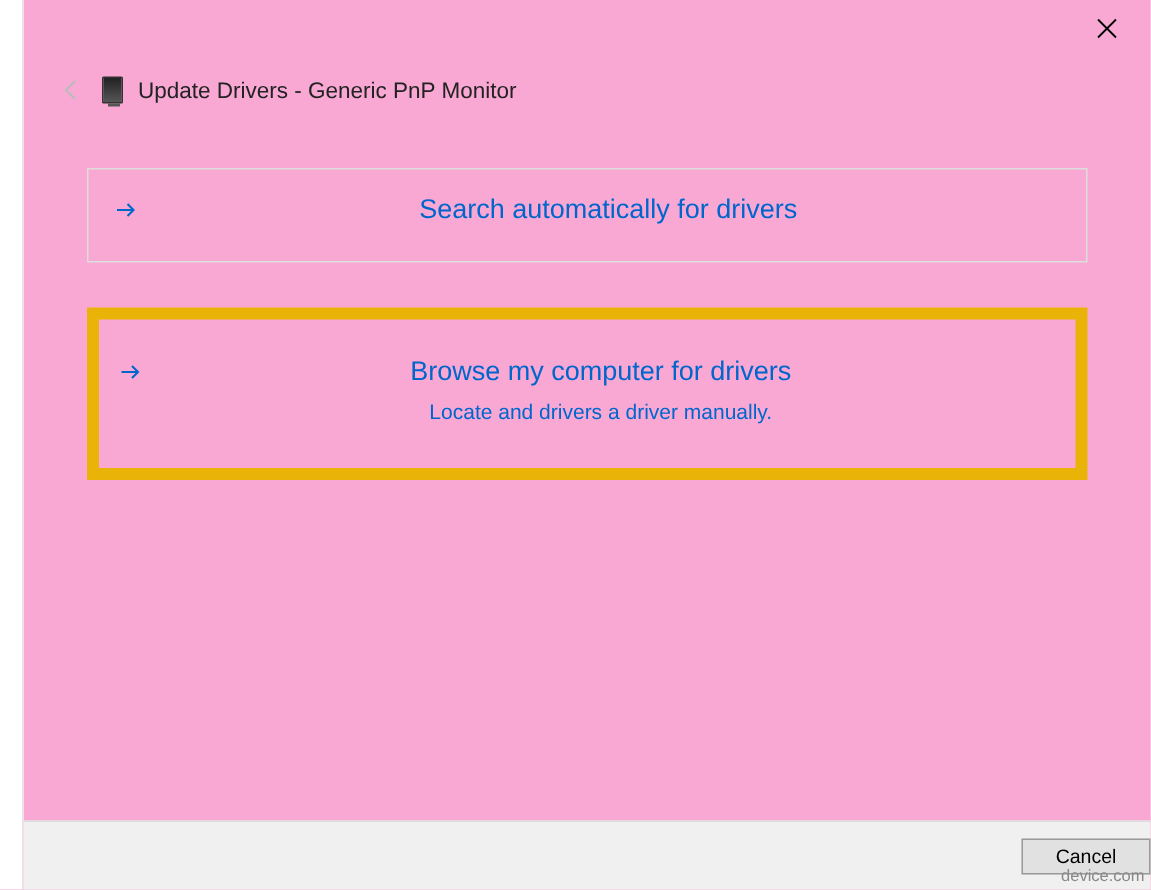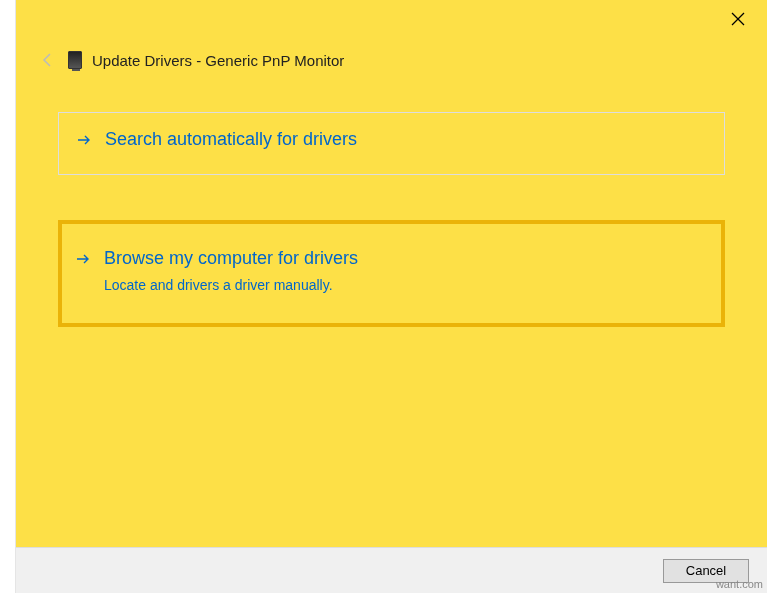--- a/index.html
+++ b/index.html
@@ -7,21 +7,21 @@
       width: 767px;
       height: 593px;
       background: #fff;
       position: relative;
       overflow: hidden;
     }
     .dialog {
       position: absolute;
       top: 0; left: 15px; right: 0; bottom: 0;
       border-left: 1px solid #e5e5e5;
-      background: #fde047;
+      background: #f9a8d4;
     }
     .close-btn {
       position: absolute;
       top: 12px; right: 18px;
       width: 18px; height: 18px;
       cursor: pointer;
     }
     .close-btn svg { width: 14px; height: 14px; stroke: #000; stroke-width: 1.2; }
     .header {
       display: flex;
@@ -64,52 +64,51 @@
     }
     .option {
       border: 1px solid #ddd;
       padding: 16px 18px 18px 18px;
       display: flex;
       gap: 14px;
       cursor: pointer;
       margin-bottom: 0;
     }
     .option.highlighted {
-      border: 4px solid #eab308;
-      margin-top: 45px;
+      border: 8px solid #eab308;
+      margin-top: 30px;
       padding: 24px 24px 28px 14px;
     }
     .option-arrow {
       color: #0066cc;
       flex-shrink: 0;
       margin-top: 4px;
     }
     .option-arrow svg { width: 14px; height: 14px; fill: #0066cc; }
-    .option-text { flex: 1; }
+    .option-text { flex: 1; text-align: center; }
     .option-title {
       font-size: 18px;
       color: #0066cc;
       margin-bottom: 6px;
       font-weight: 400;
     }
     .option-desc {
       font-size: 14px;
       color: #0066cc;
       line-height: 1.45;
     }
     .footer {
       position: absolute;
       bottom: 0; left: 0; right: 0;
       height: 46px;
       background: #f0f0f0;
       border-top: 1px solid #ddd;
       display: flex;
       align-items: center;
       justify-content: flex-end;
-      padding-right: 18px;
     }
     .cancel-btn {
       width: 86px;
       height: 24px;
       background: #e1e1e1;
       border: 1px solid #999;
       font-size: 13px;
       cursor: pointer;
       color: #000;
     }
@@ -170,13 +169,13 @@
     </div>
 
   </div>
 
   <div class="footer">
     <button class="cancel-btn">Cancel</button>
   </div>
 
 </div>
 
-<div class="watermark">want.com</div>
+<div class="watermark">device.com</div>
 
 </body></html>

